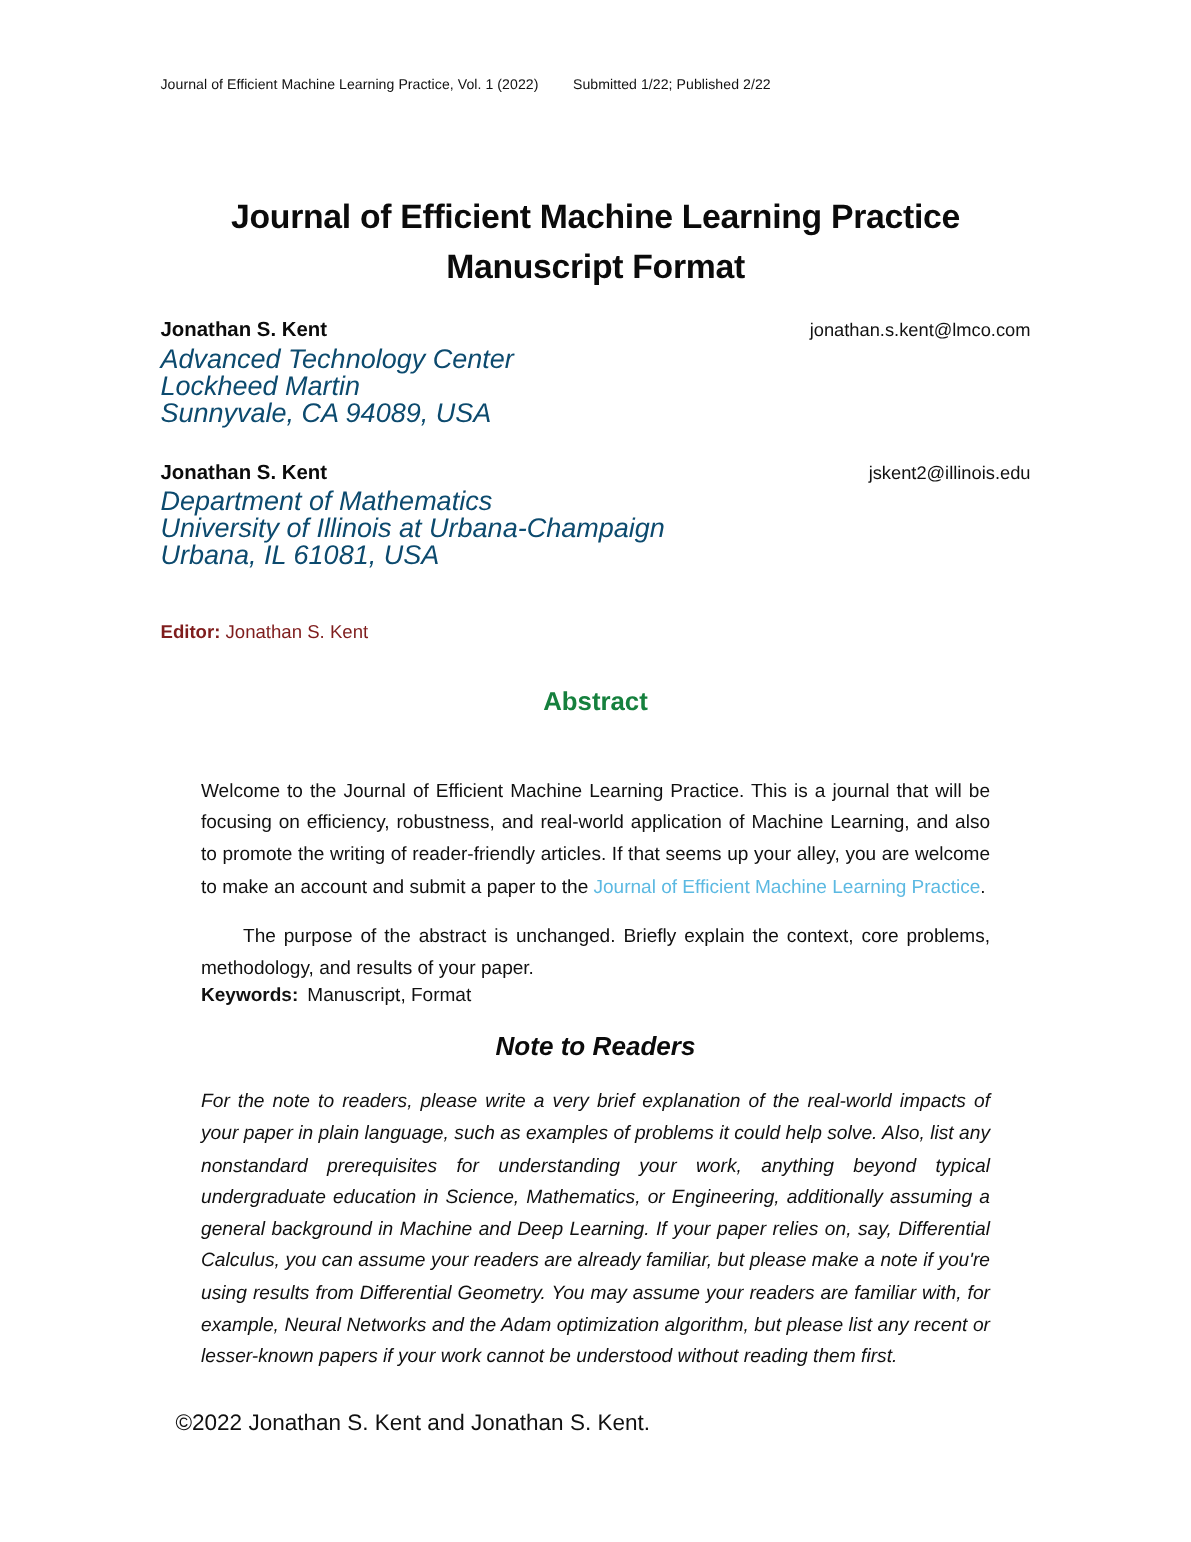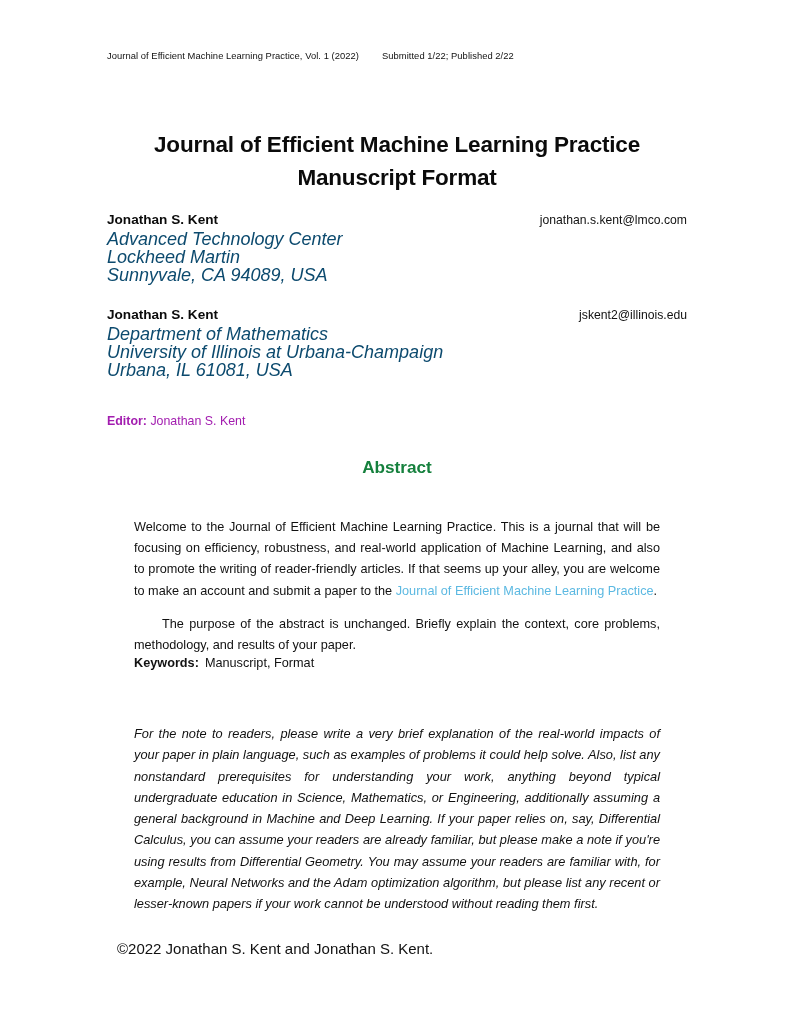--- a/index.html
+++ b/index.html
@@ -86,21 +86,21 @@
     color: #0c4a6e;
   }
 
   
   .editor-line {
     position: absolute;
     top: 412px;
     left: 107px;
     font-size: 12.4px;
     line-height: 18px;
-    color: #a21caf;
+    color: #7f1d1d;
   }
   .editor-line .lbl { font-weight: bold; }
 
   
   .abstract-head {
     position: absolute;
     top: 457px;
     left: 107px;
     right: 107px;
     text-align: center;
@@ -215,19 +215,20 @@
 
   <div class="abstract-body">
     <p><span>Welcome to the Journal of Efficient Machine Learning Practice. This is a journal that will be focusing on efficiency, robustness, and real-world application of Machine Learning, and also to promote the writing of reader-friendly articles. If that seems up your alley, you are welcome to make an account and submit a paper to the </span><span class="jlink">Journal of Efficient Machine Learning Practice</span><span>.</span></p>
     <p class="indent">The purpose of the abstract is unchanged. Briefly explain the context, core problems, methodology, and results of your paper.</p>
   </div>
 
   <div class="keywords">
     <span class="lbl">Keywords:</span><span>Manuscript, Format</span>
   </div>
 
+  <div class="note-head">Note to Readers</div>
   <div class="note-body">
     <p>For the note to readers, please write a very brief explanation of the real-world impacts of your paper in plain language, such as examples of problems it could help solve. Also, list any nonstandard prerequisites for understanding your work, anything beyond typical undergraduate education in Science, Mathematics, or Engineering, additionally assuming a general background in Machine and Deep Learning. If your paper relies on, say, Differential Calculus, you can assume your readers are already familiar, but please make a note if you're using results from Differential Geometry. You may assume your readers are familiar with, for example, Neural Networks and the Adam optimization algorithm, but please list any recent or lesser-known papers if your work cannot be understood without reading them first.</p>
   </div>
 
   <div class="footer">©2022 Jonathan S. Kent and Jonathan S. Kent.</div>
 
 </div>
 
 </body></html>

